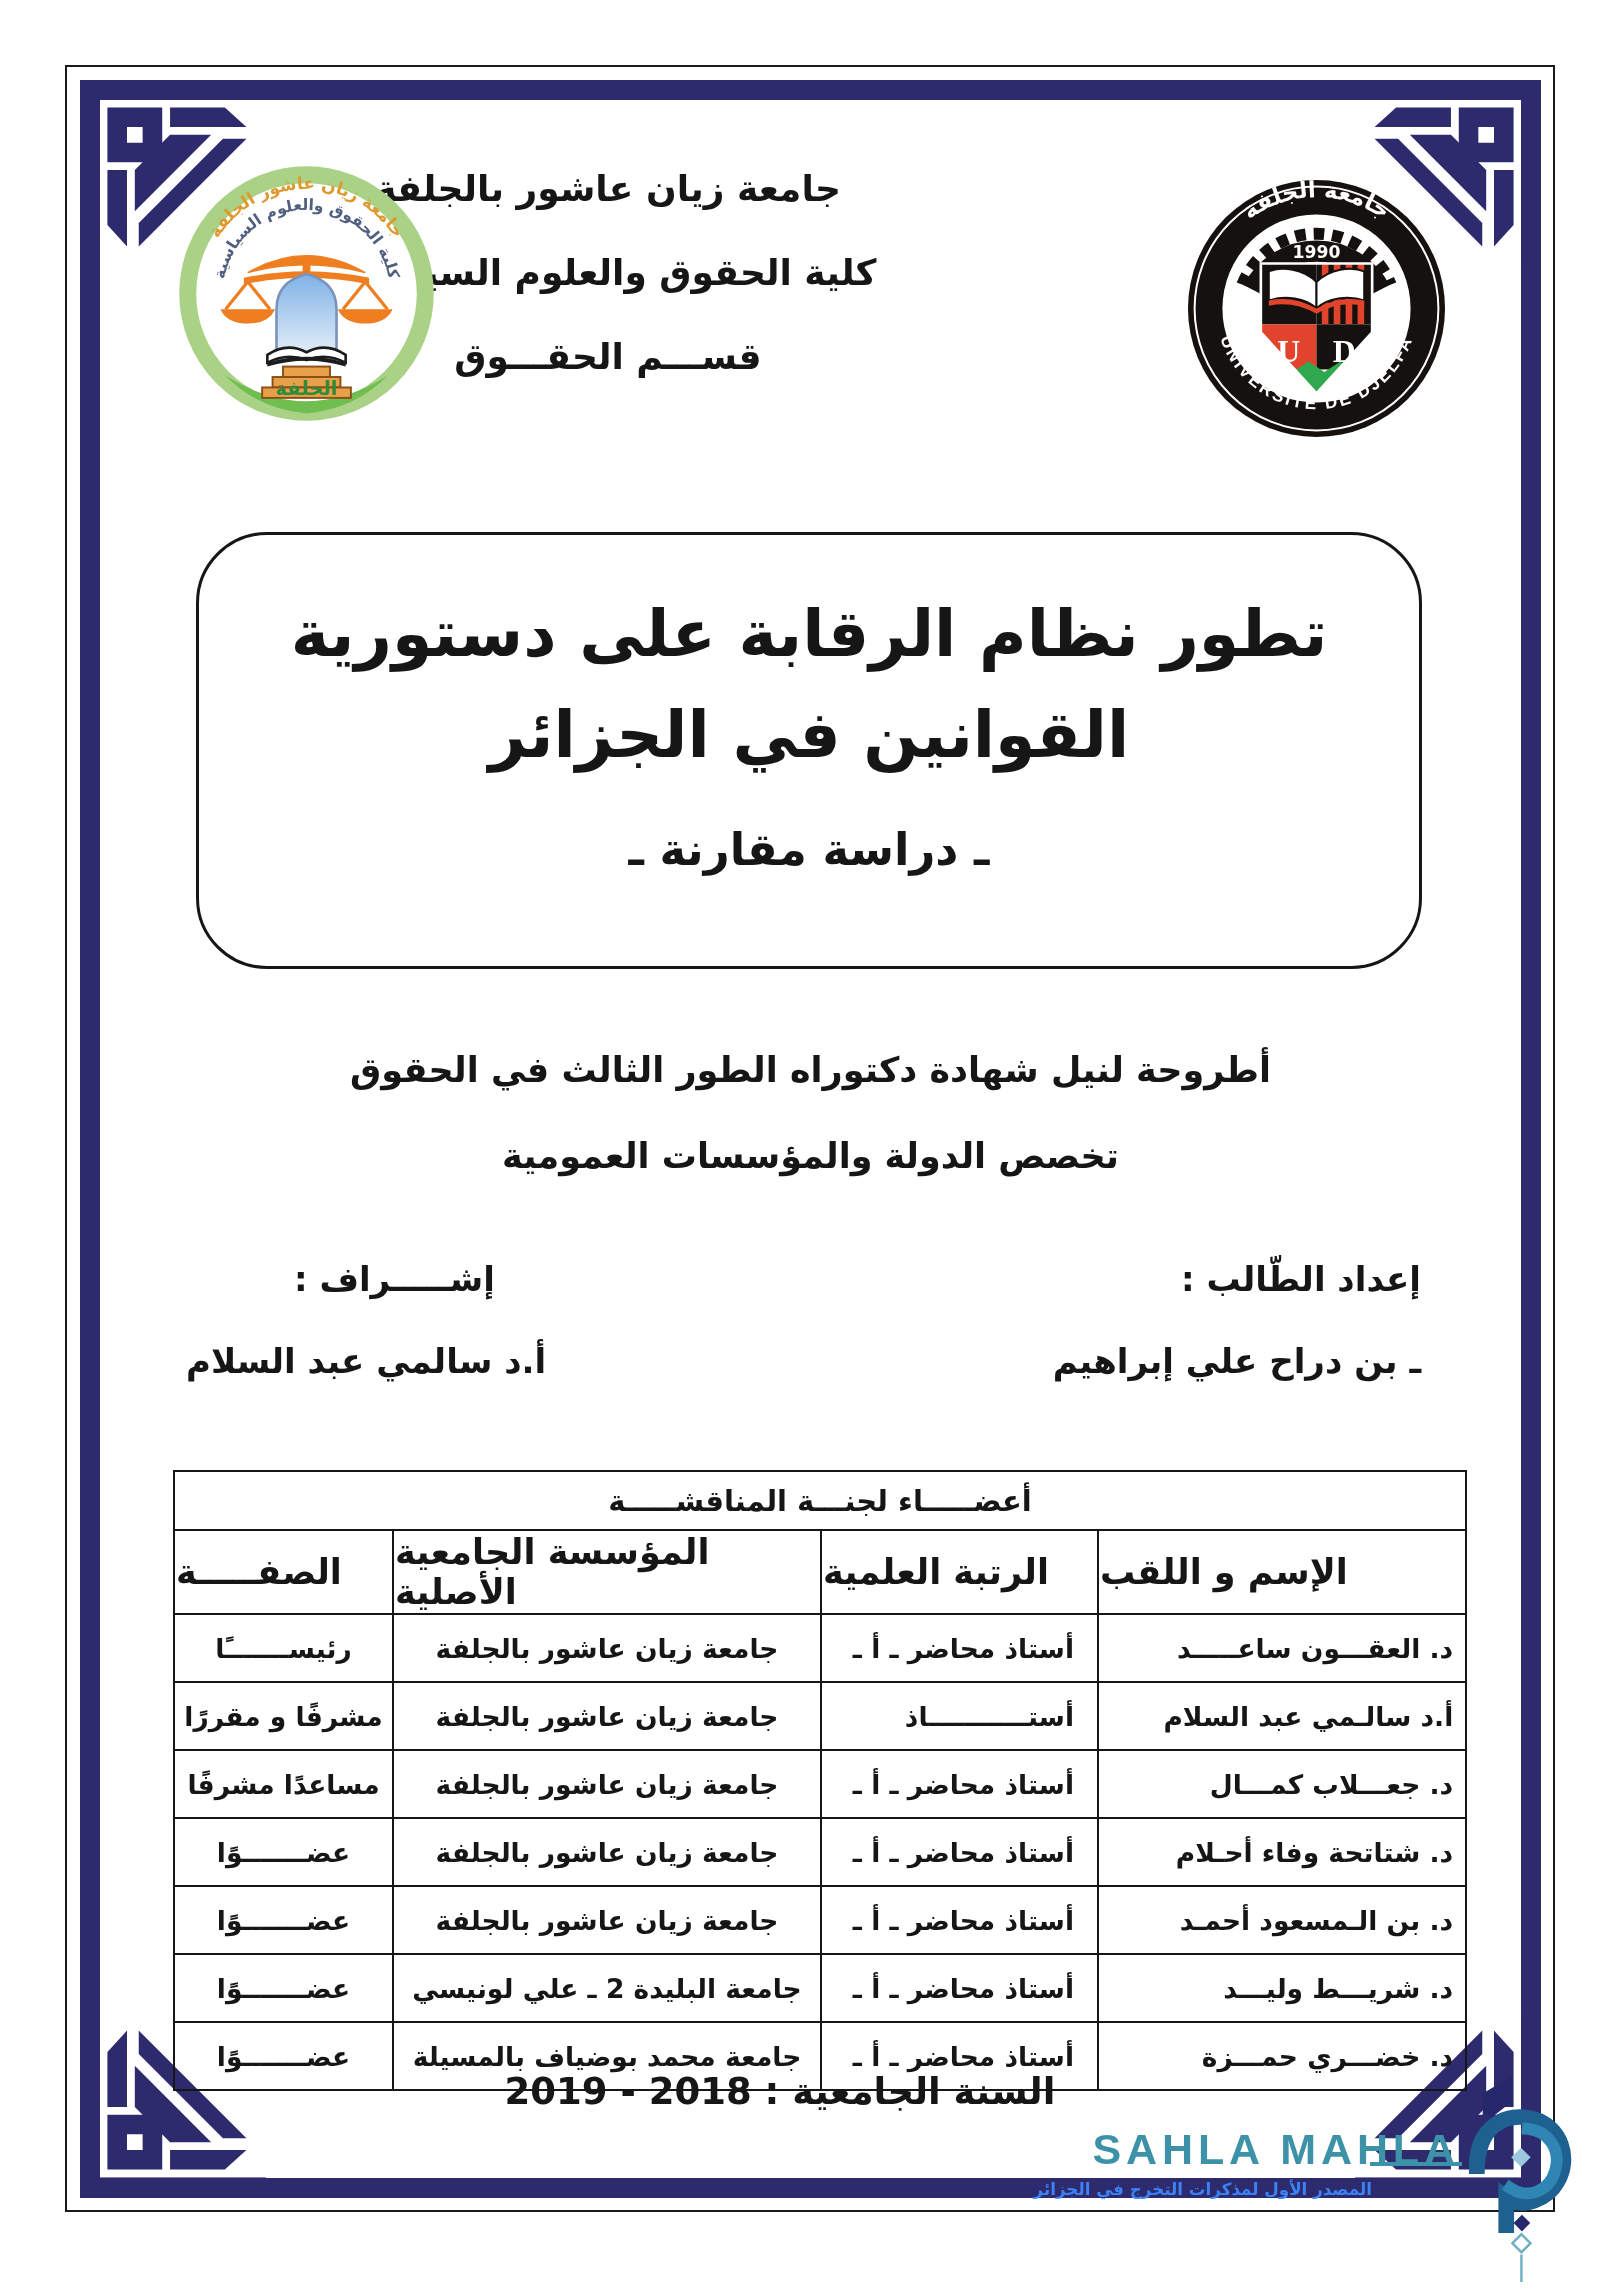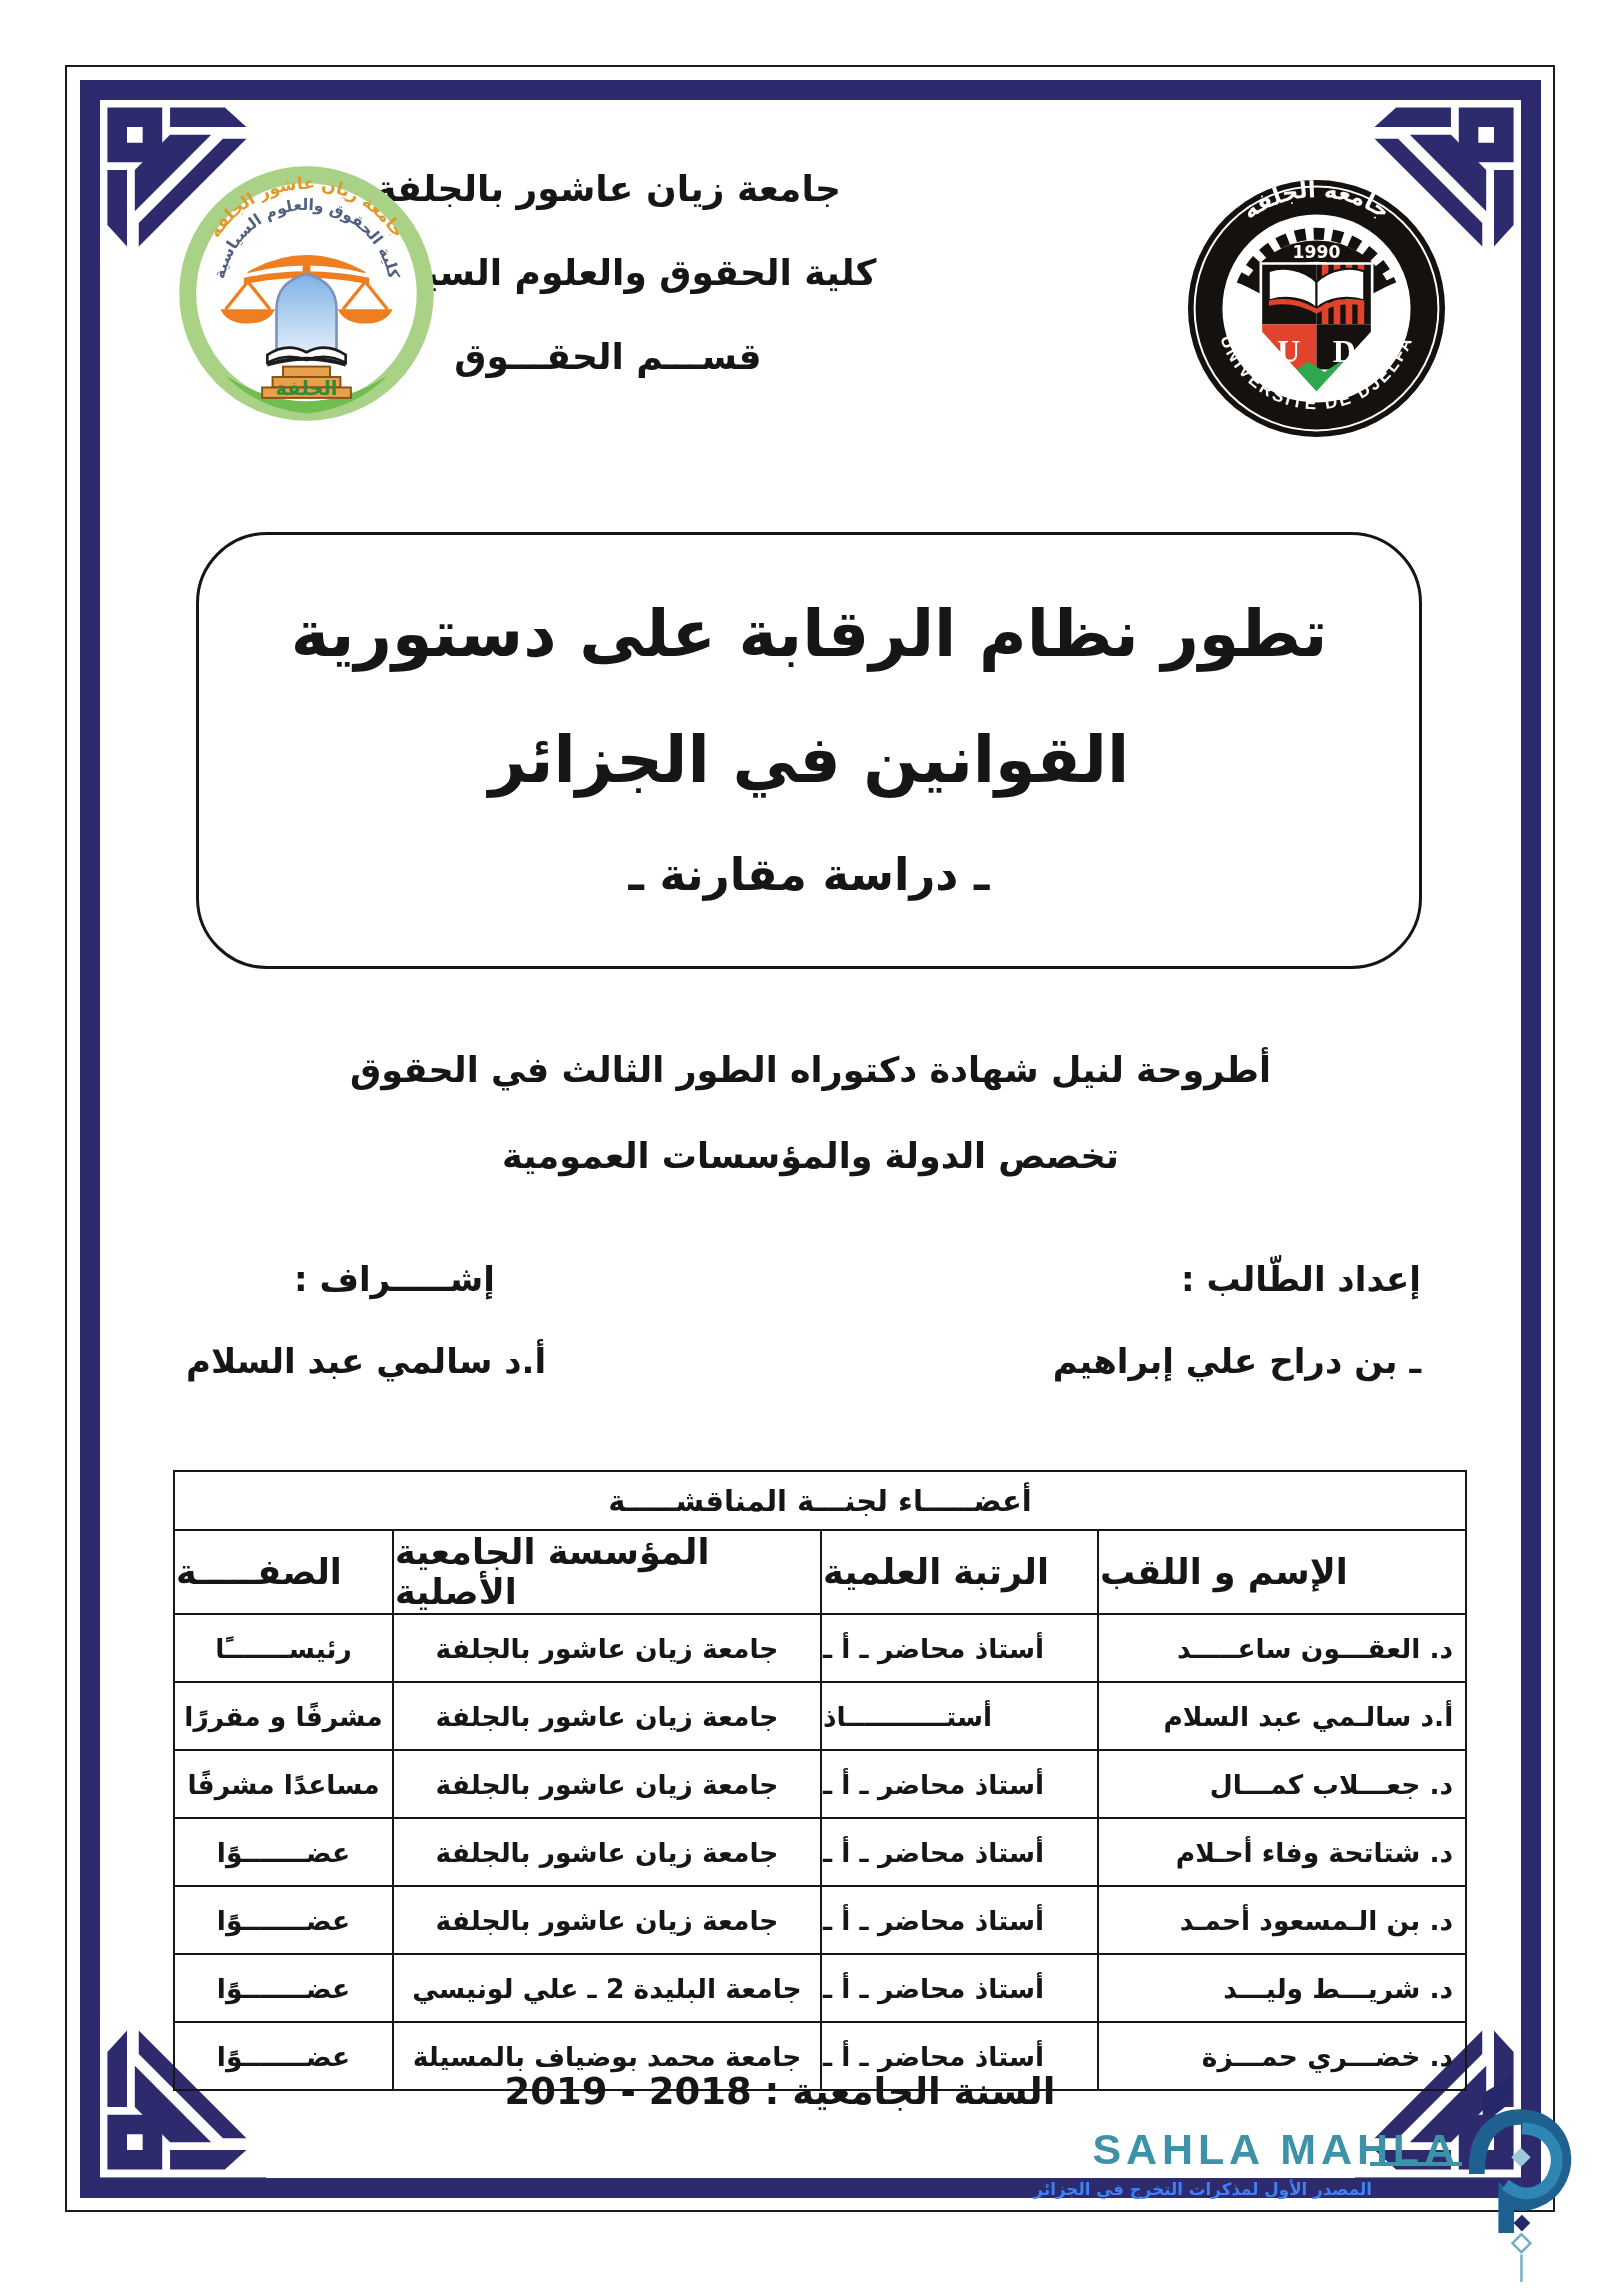--- a/index.html
+++ b/index.html
@@ -22,41 +22,41 @@
   
   .header-text{position:absolute;left:314px;top:147px;width:588px;text-align:center;
                font-size:36px;line-height:84px;}
   .logo{position:absolute;}
   .logo-left{left:176px;top:163px;width:261px;height:261px;}
   .logo-right{left:1184px;top:176px;width:265px;height:265px;}
   
   .title-box{position:absolute;left:196px;top:532px;width:1220px;height:431px;
              border:3.9px solid #161616;border-radius:71px;text-align:center;}
   .title-l1{margin-top:61px;font-size:65px;}
-  .title-l2{margin-top:51px;font-size:65px;}
+  .title-l2{margin-top:26px;font-size:65px;}
   .title-l3{margin-top:51px;font-size:45px;}
   
   .subtitle{position:absolute;left:196px;top:1027px;width:1229px;text-align:center;
             font-size:35px;line-height:86px;}
   
   .prep-student-label{position:absolute;right:200px;top:1259px;font-size:34px;}
   .prep-student-name{position:absolute;right:200px;top:1341px;font-size:34px;}
   .prep-sup-label{position:absolute;left:294px;top:1259px;font-size:34px;}
   .prep-sup-name{position:absolute;left:186px;top:1341px;font-size:34px;}
   
   table.committee{position:absolute;left:173px;top:1470px;width:1292px;
                   border-collapse:collapse;table-layout:fixed;}
   table.committee td,table.committee th{border:2.9px solid #161616;
         font-family:"DejaVu Sans",sans-serif;font-weight:bold;color:#161616;
         overflow:hidden;margin-left:36px;}
   .t-title{height:55px;text-align:center;font-size:29px;}
   .t-head th{height:73px;text-align:left;font-size:35px;}
   .t-row td{height:64px;font-size:26.5px;}
   .td-name{text-align:right;padding-right:11.8px;padding-left:41px;}
-  .td-rank{text-align:left;padding-right:15px;}
+  .td-rank{text-align:right;padding-right:23px;}
   .td-inst{text-align:center;}
   .td-role{text-align:center;}
   
   .footer-year{position:absolute;left:80px;top:2070px;width:1400px;text-align:center;
                font-size:37px;}
   
   .wm-brand{position:absolute;right:161px;top:2125px;font-size:43px;letter-spacing:4.9px;
             font-family:"Liberation Sans",sans-serif;font-weight:bold;color:#3e92a8;}
   .wm-underline{position:absolute;left:1370px;top:2162px;width:92px;height:3.9px;background:#3e92a8;}
   .wm-tagline{position:absolute;right:249px;top:2180px;height:19.6px;line-height:18.6px;

